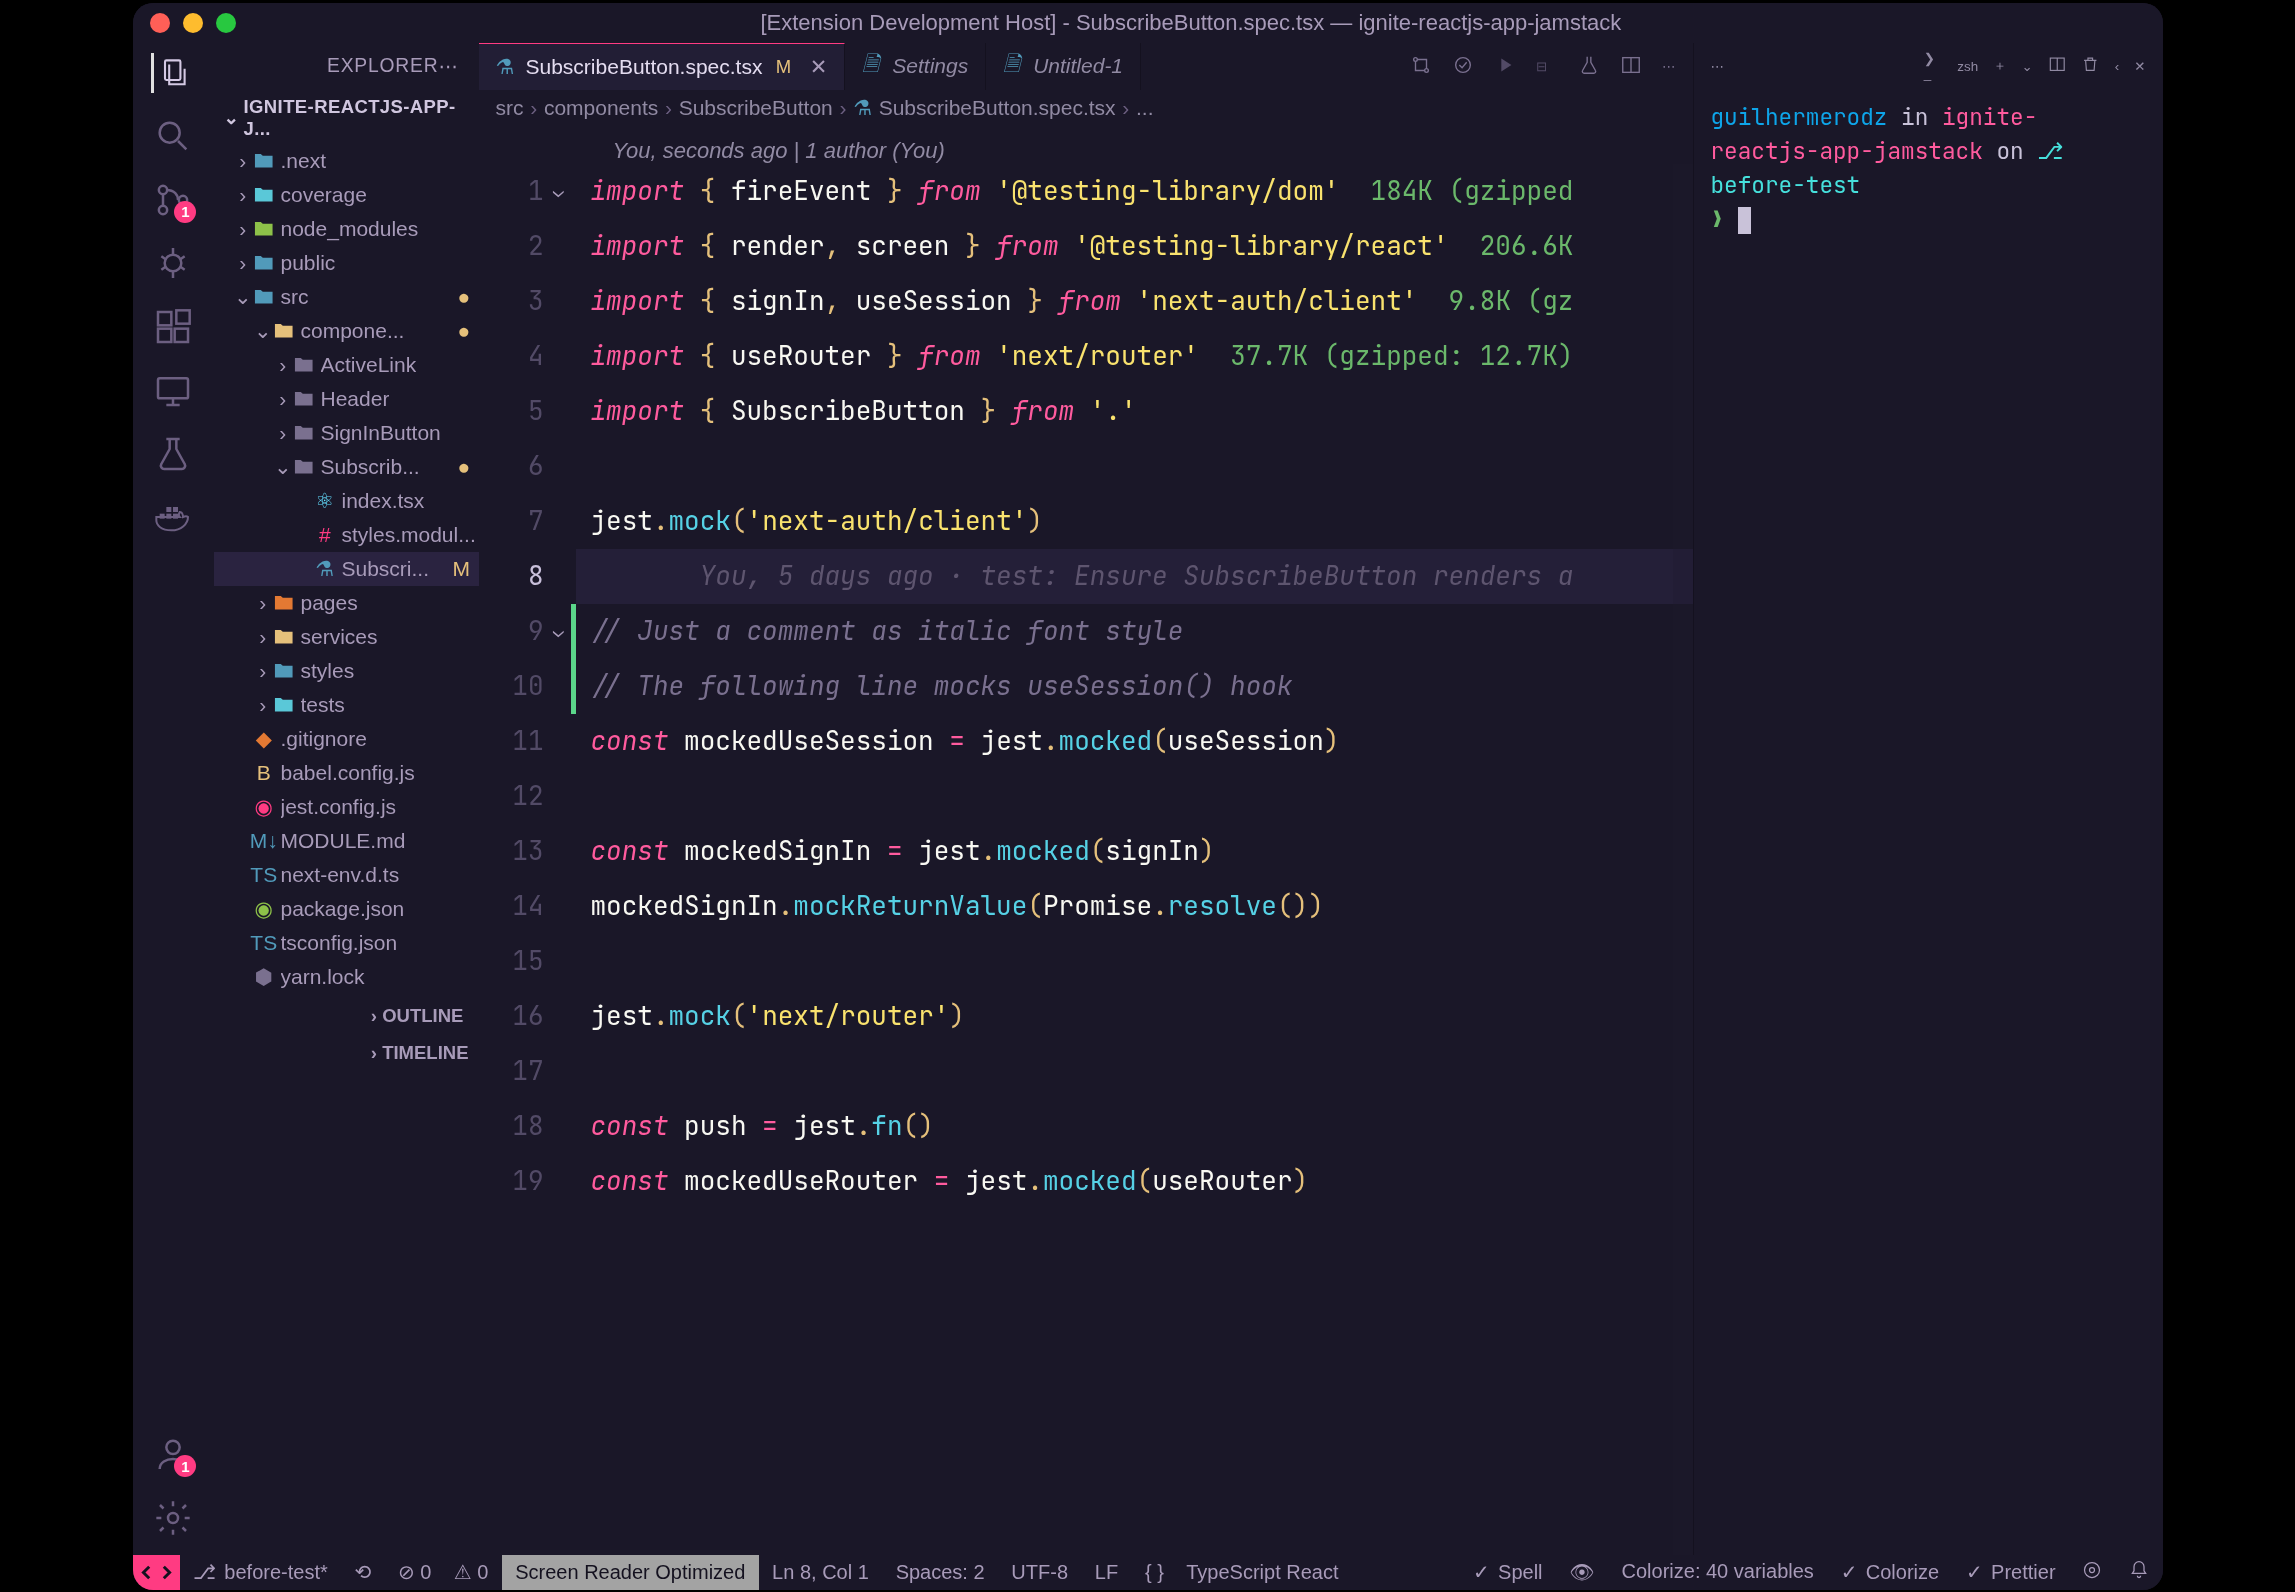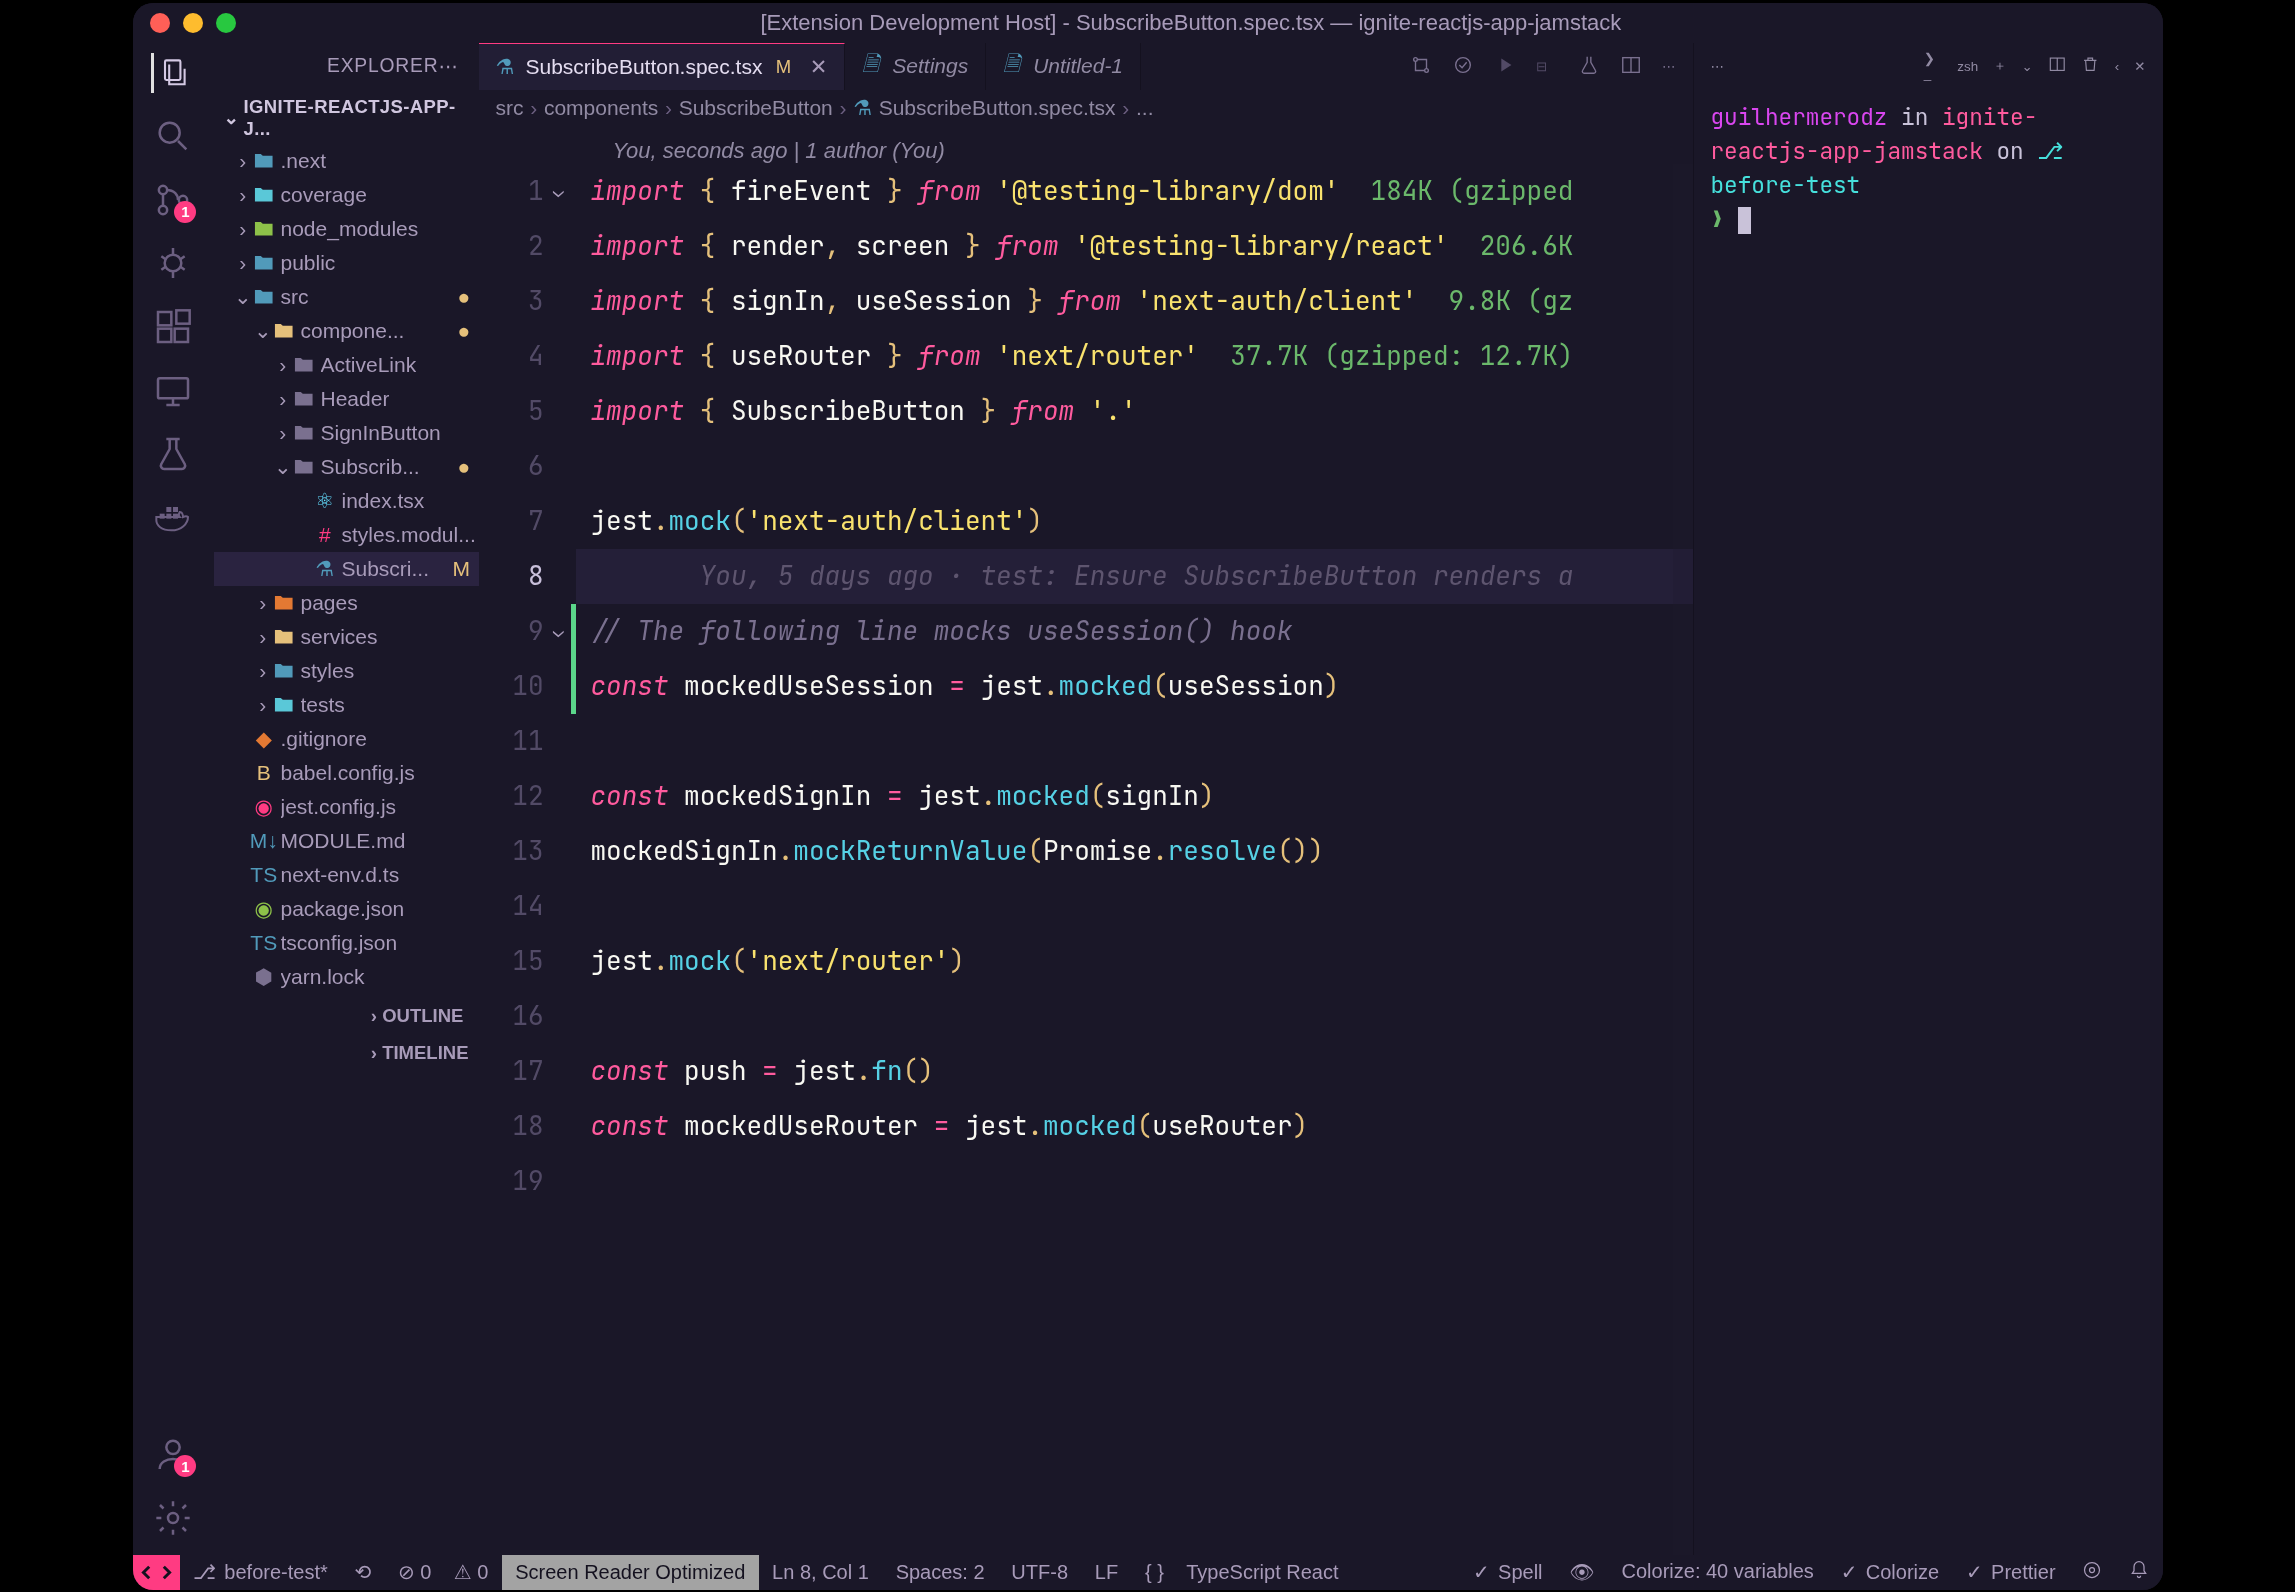--- a/index.html
+++ b/index.html
@@ -54,21 +54,21 @@
 .code { flex: 1; overflow: hidden; }
 .code .row { height: 55px; display: flex; align-items: center; white-space: pre; padding-left: 15px; }
 .code .row.hl { background: #241f38; }
 .minimap { position: absolute; right: 0; top: 0; width: 20px; height: 100%; background: #1f1a30; opacity: .3; }
 .kw{color:#ff5b9e;font-style:italic}.pn{color:#e5c07b}.fn{color:#56d1e5}.id{color:#f8f8f2}.op{color:#ff5b9e}.str{color:#f9e26e}.imp{color:#ff5b9e;font-style:italic}.siz{color:#6bb86b}.cmt{color:#7a708f;font-style:italic}.blame{color:#5e556f;font-style:italic}
 .terminal { width: 470px; background: #1a1728; display: flex; flex-direction: column; border-left: 0.8px solid #14111f; }
 .term-header { height: 47px; display: flex; align-items: center; padding: 0 17px; gap: 17px; color: #918aa3; }
 .term-header .left { display: flex; gap: 8.4px; align-items: center; }
 .term-header .right { margin-left: auto; display: flex; gap: 15px; align-items: center; }
 .term-body { flex: 1; padding: 10px 17px; font-family: 'JetBrains Mono', monospace; font-size: 22.7px; line-height: 1.5; }
-.tu{color:#d946ef}.tw{color:#c9c2d9}.tp{color:#ff5b9e}.tb{color:#46e0dc}.tg{color:#6bb86b;font-weight:700}
+.tu{color:#0ea5e9}.tw{color:#c9c2d9}.tp{color:#ff5b9e}.tb{color:#46e0dc}.tg{color:#6bb86b;font-weight:700}
 .cursor { display: inline-block; width: 13.4px; height: 27px; background: #c9c2d9; vertical-align: middle; }
 .statusbar { height: 35px; background: #1a1728; display: flex; align-items: center; font-size: 20px; color: #a89bb9; }
 .sb-err { background: #ff3b82; width: 47px; height: 100%; display: flex; align-items: center; justify-content: center; color: #14111f; }
 .sb-seg { padding: 0 13.4px; display: flex; align-items: center; gap: 8.4px; height: 100%; }
 .sb-seg.pink { background: #a3a3a3; color: #14111f; font-weight: 400; text-align: center; }
 .sb-right { margin-left: auto; display: flex; }
 svg { width: 100%; height: 100%; }
 .fc-blue{color:#519aba}.fc-yellow{color:#e5c07b}.fc-green{color:#8dc149}.fc-pink{color:#ff3b82}.fc-teal{color:#5ac8d8}.fc-react{color:#61dafb}.fc-orange{color:#e37933}.fc-gray{color:#7a708f}
 </style>
 </head>
@@ -463,20 +463,21 @@
           </div>
         <div class="code" id="code">
             <div class="row"><span class="imp">import </span><span class="pn">{ </span><span class="id">fireEvent</span><span class="pn"> } </span><span class="imp">from </span><span class="str">'@testing-library/dom'</span><span class="id">  </span><span class="siz">184K (gzipped</span></div>
             <div class="row"><span class="imp">import </span><span class="pn">{ </span><span class="id">render</span><span class="pn">, </span><span class="id">screen</span><span class="pn"> } </span><span class="imp">from </span><span class="str">'@testing-library/react'</span><span class="id">  </span><span class="siz">206.6K</span></div>
             <div class="row"><span class="imp">import </span><span class="pn">{ </span><span class="id">signIn</span><span class="pn">, </span><span class="id">useSession</span><span class="pn"> } </span><span class="imp">from </span><span class="str">'next-auth/client'</span><span class="id">  </span><span class="siz">9.8K (gz</span></div>
             <div class="row"><span class="imp">import </span><span class="pn">{ </span><span class="id">useRouter</span><span class="pn"> } </span><span class="imp">from </span><span class="str">'next/router'</span><span class="id">  </span><span class="siz">37.7K (gzipped: 12.7K)</span></div>
             <div class="row"><span class="imp">import </span><span class="pn">{ </span><span class="id">SubscribeButton</span><span class="pn"> } </span><span class="imp">from </span><span class="str">'.'</span></div>
             <div class="row"></div>
             <div class="row"><span class="id">jest</span><span class="pn">.</span><span class="fn">mock</span><span class="pn">(</span><span class="str">'next-auth/client'</span><span class="pn">)</span></div>
             <div class="row hl"><span class="blame">       You, 5 days ago · test: Ensure SubscribeButton renders a</span></div>
+            <div class="row"><span class="cmt">// Just a comment as italic font style</span></div>
             <div class="row"><span class="cmt">// The following line mocks useSession() hook</span></div>
             <div class="row"><span class="kw">const </span><span class="id">mockedUseSession</span><span class="op"> = </span><span class="id">jest</span><span class="pn">.</span><span class="fn">mocked</span><span class="pn">(</span><span class="id">useSession</span><span class="pn">)</span></div>
             <div class="row"></div>
             <div class="row"><span class="kw">const </span><span class="id">mockedSignIn</span><span class="op"> = </span><span class="id">jest</span><span class="pn">.</span><span class="fn">mocked</span><span class="pn">(</span><span class="id">signIn</span><span class="pn">)</span></div>
             <div class="row"><span class="id">mockedSignIn</span><span class="pn">.</span><span class="fn">mockReturnValue</span><span class="pn">(</span><span class="id">Promise</span><span class="pn">.</span><span class="fn">resolve</span><span class="pn">())</span></div>
             <div class="row"></div>
             <div class="row"><span class="id">jest</span><span class="pn">.</span><span class="fn">mock</span><span class="pn">(</span><span class="str">'next/router'</span><span class="pn">)</span></div>
             <div class="row"></div>
             <div class="row"><span class="kw">const </span><span class="id">push</span><span class="op"> = </span><span class="id">jest</span><span class="pn">.</span><span class="fn">fn</span><span class="pn">()</span></div>
             <div class="row"><span class="kw">const </span><span class="id">mockedUseRouter</span><span class="op"> = </span><span class="id">jest</span><span class="pn">.</span><span class="fn">mocked</span><span class="pn">(</span><span class="id">useRouter</span><span class="pn">)</span></div>

